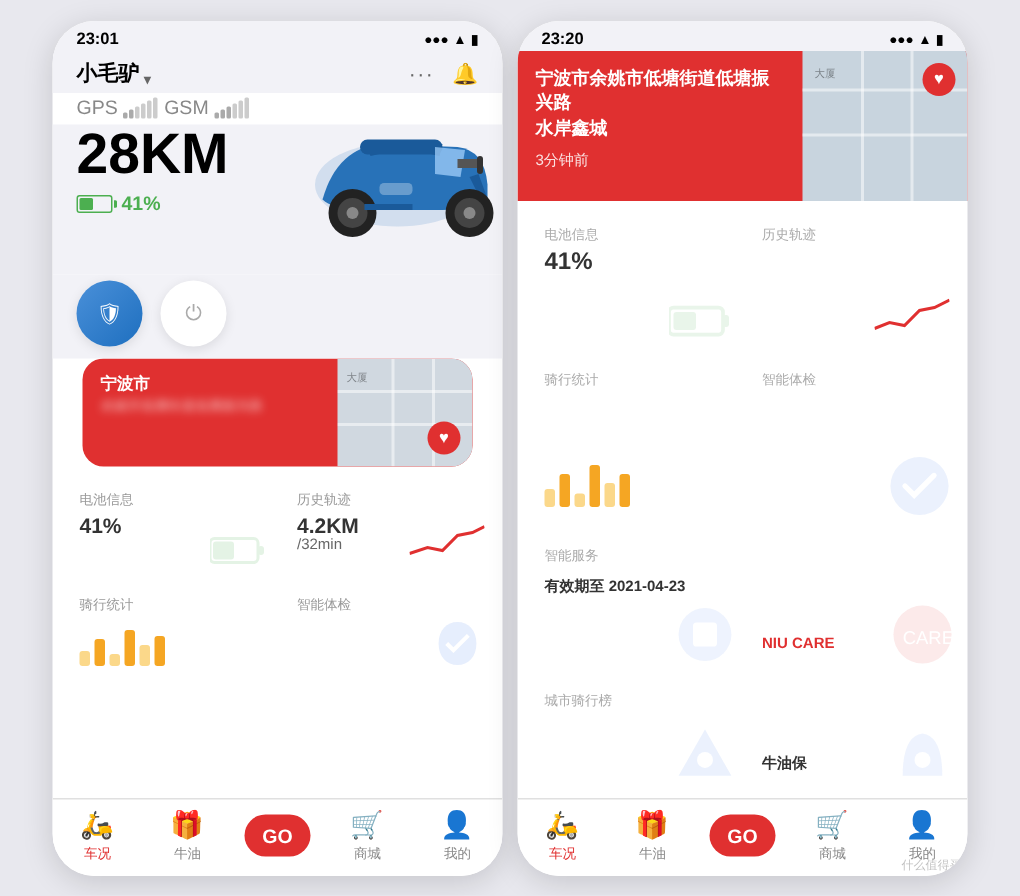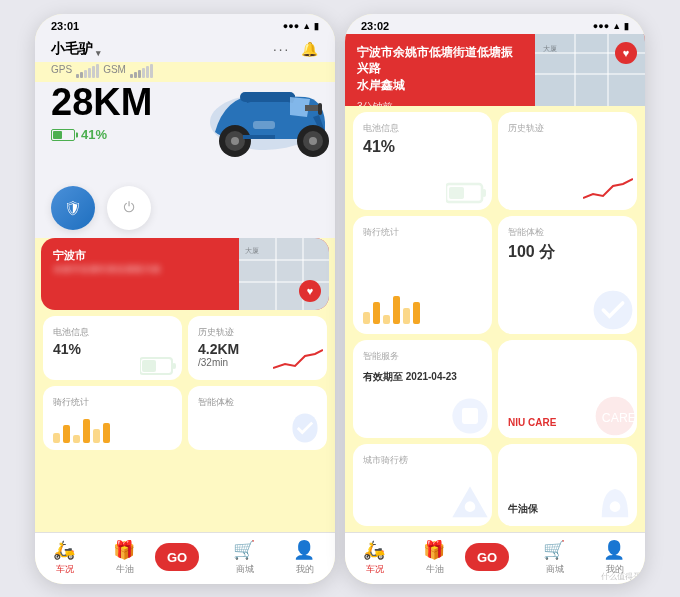--- a/index.html
+++ b/index.html
@@ -14,21 +14,21 @@
       overflow: hidden;
     }
     .phones-container {
       display: flex;
       gap: 10px;
       padding: 10px;
     }
     .phone {
       width: 300px;
       height: 570px;
-      background: #fef9c3;
+      background: #ffffff;
       border-radius: 28px;
       overflow: hidden;
       display: flex;
       flex-direction: column;
       box-shadow: 0 4px 20px rgba(0,0,0,0.15);
       position: relative;
     }
     
     .status-bar {
       display: flex;
@@ -60,21 +60,21 @@
     .chevron-down { font-size: 9px; color: #666; }
     .header-icons { display: flex; gap: 12px; align-items: center; }
     .more-dots { color: #666; font-size: 14px; letter-spacing: 1px; }
     .bell-icon { font-size: 14px; color: #333; }
 
     
     .gps-row {
       display: flex;
       gap: 4px;
       padding: 2px 16px 4px;
-      font-size: 10px;
+      font-size: 13px;
       color: #888;
     }
     .signal-bar-group { display: flex; gap: 1px; align-items: flex-end; }
     .signal-bar { width: 3px; background: #ccc; border-radius: 1px; }
     .signal-bar.active { background: #aaa; }
 
     
     .speed-section {
       display: flex;
       align-items: flex-start;
@@ -170,21 +170,21 @@
       flex: 1;
       overflow: hidden;
       display: flex;
       flex-direction: column;
       gap: 6px;
       padding: 0 0 0 0;
     }
 
     
     .map-card {
-      margin: 0 6px;
+      margin: 0 20px;
       border-radius: 14px;
       overflow: hidden;
       background: #e03030;
       height: 72px;
       position: relative;
       display: flex;
       align-items: stretch;
     }
     .map-card-info {
       padding: 10px 12px;
@@ -294,40 +294,40 @@
       align-items: center;
       gap: 2px;
       font-size: 9px;
       color: #888;
     }
     .nav-item.active { color: #e03030; }
     .nav-item-icon { font-size: 18px; }
     .nav-go-btn {
       flex: 1;
       display: flex;
-      justify-content: flex-start;
+      justify-content: center;
       align-items: center;
     }
     .go-button {
       background: #e03030;
       color: #fff;
       border-radius: 22px;
       width: 44px;
       height: 28px;
       display: flex;
       align-items: center;
       justify-content: center;
       font-size: 13px;
       font-weight: 700;
     }
 
     
     .phone2-map-header {
       background: #e03030;
-      height: 72px;
+      height: 100px;
       position: relative;
       overflow: hidden;
       display: flex;
       justify-content: center;
     }
     .phone2-map-info {
       padding: 10px 12px;
       flex: 1;
       z-index: 2;
     }
@@ -640,21 +640,21 @@
       <div class="nav-item">
         <span class="nav-item-icon">👤</span>
         <span>我的</span>
       </div>
     </div>
   </div>
 
   <div class="phone">
 
     <div class="status-bar">
-      <span class="time">23:02</span>
+      <span class="time">23:20</span>
       <div class="status-icons">
         <span>●●●</span>
         <span>▲</span>
         <span>▮</span>
       </div>
     </div>
 
     <div class="phone2-map-header">
       <div class="phone2-map-info">
         <div class="phone2-map-address">宁波市余姚市低塘街道低塘振兴路</div>
@@ -699,21 +699,20 @@
           <div class="bar" style="height:22px"></div>
           <div class="bar dim" style="height:9px"></div>
           <div class="bar" style="height:28px"></div>
           <div class="bar dim" style="height:16px"></div>
           <div class="bar" style="height:22px"></div>
         </div>
       </div>
 
       <div class="p2-card">
         <div class="p2-card-label">智能体检</div>
-        <div class="p2-card-value">100 分</div>
         <svg viewBox="0 0 50 50" width="44" height="44" style="position:absolute;right:2px;bottom:2px;opacity:0.12">
           <circle cx="25" cy="25" r="22" fill="#5b8dee"></circle>
           <path d="M14,25 L21,32 L36,17" stroke="#fff" stroke-width="4" fill="none" stroke-linecap="round"></path>
         </svg>
       </div>
 
       <div class="p2-card" style="grid-column: 1;">
         <div class="p2-card-label">智能服务</div>
         <div class="p2-card-sub" style="font-size:10px;font-weight:600;color:#333;margin-top:4px;">有效期至 2021-04-23</div>
         <svg viewBox="0 0 50 50" width="40" height="40" style="position:absolute;right:2px;bottom:2px;opacity:0.1">

